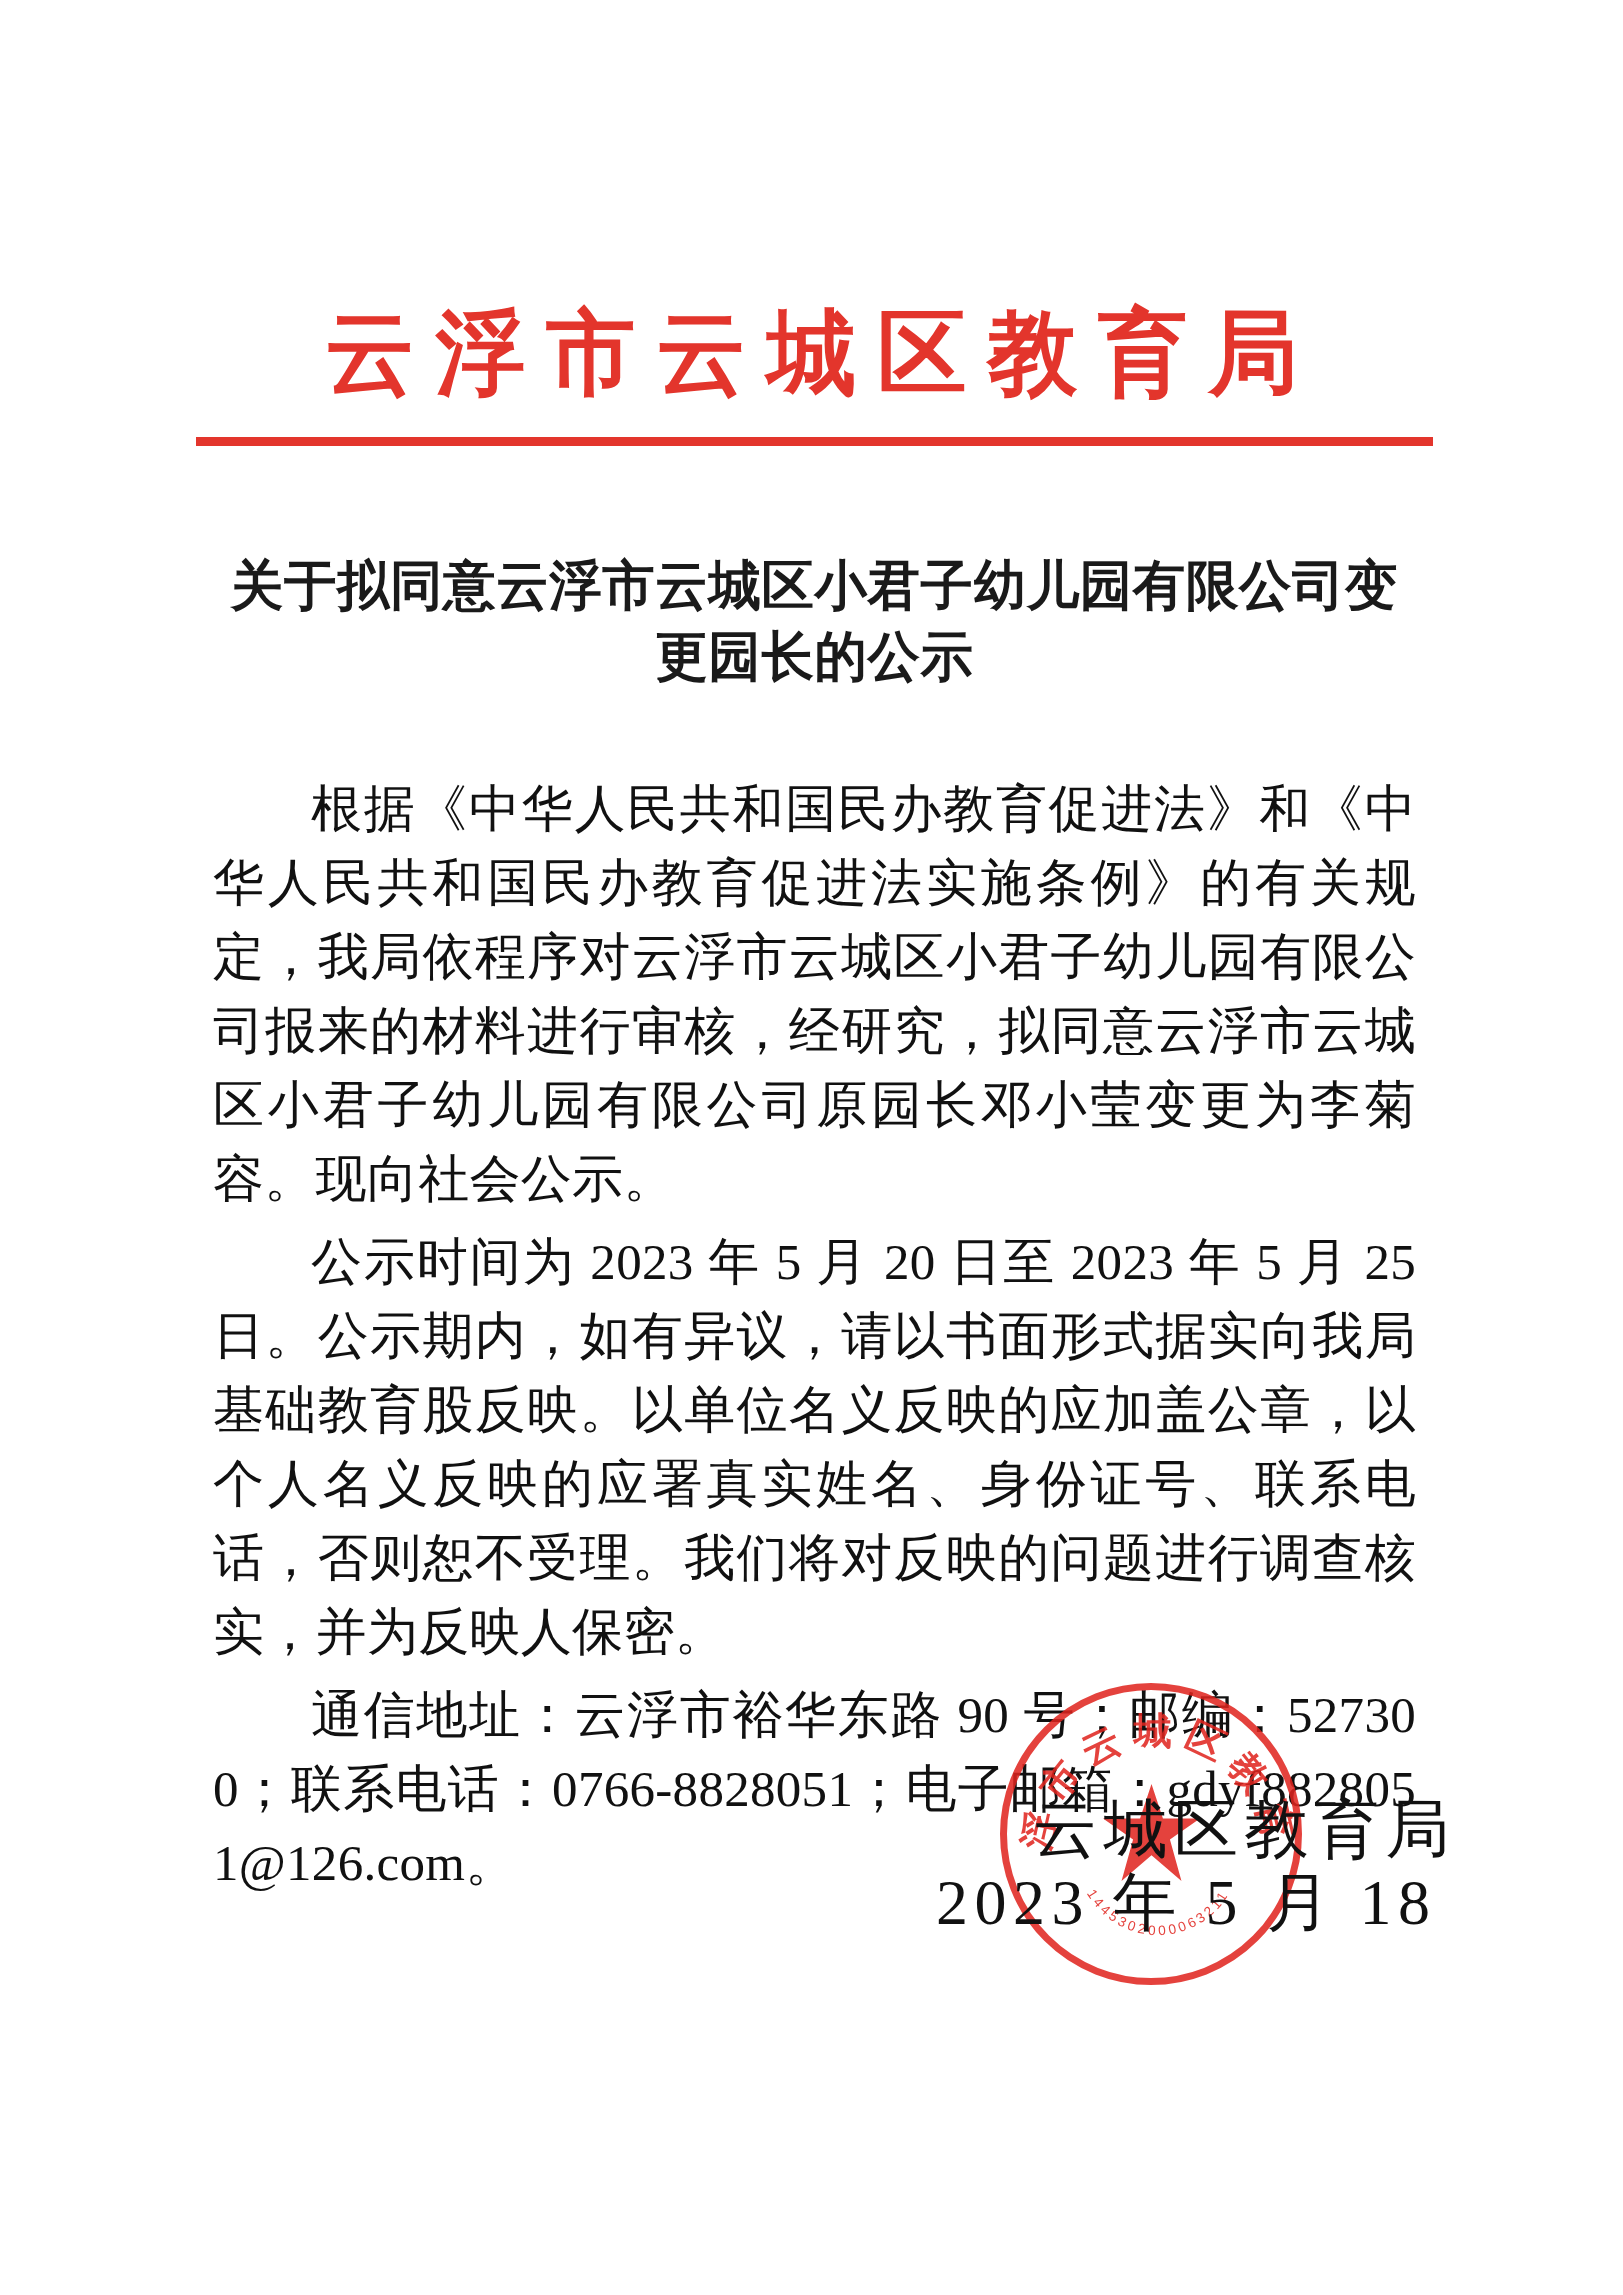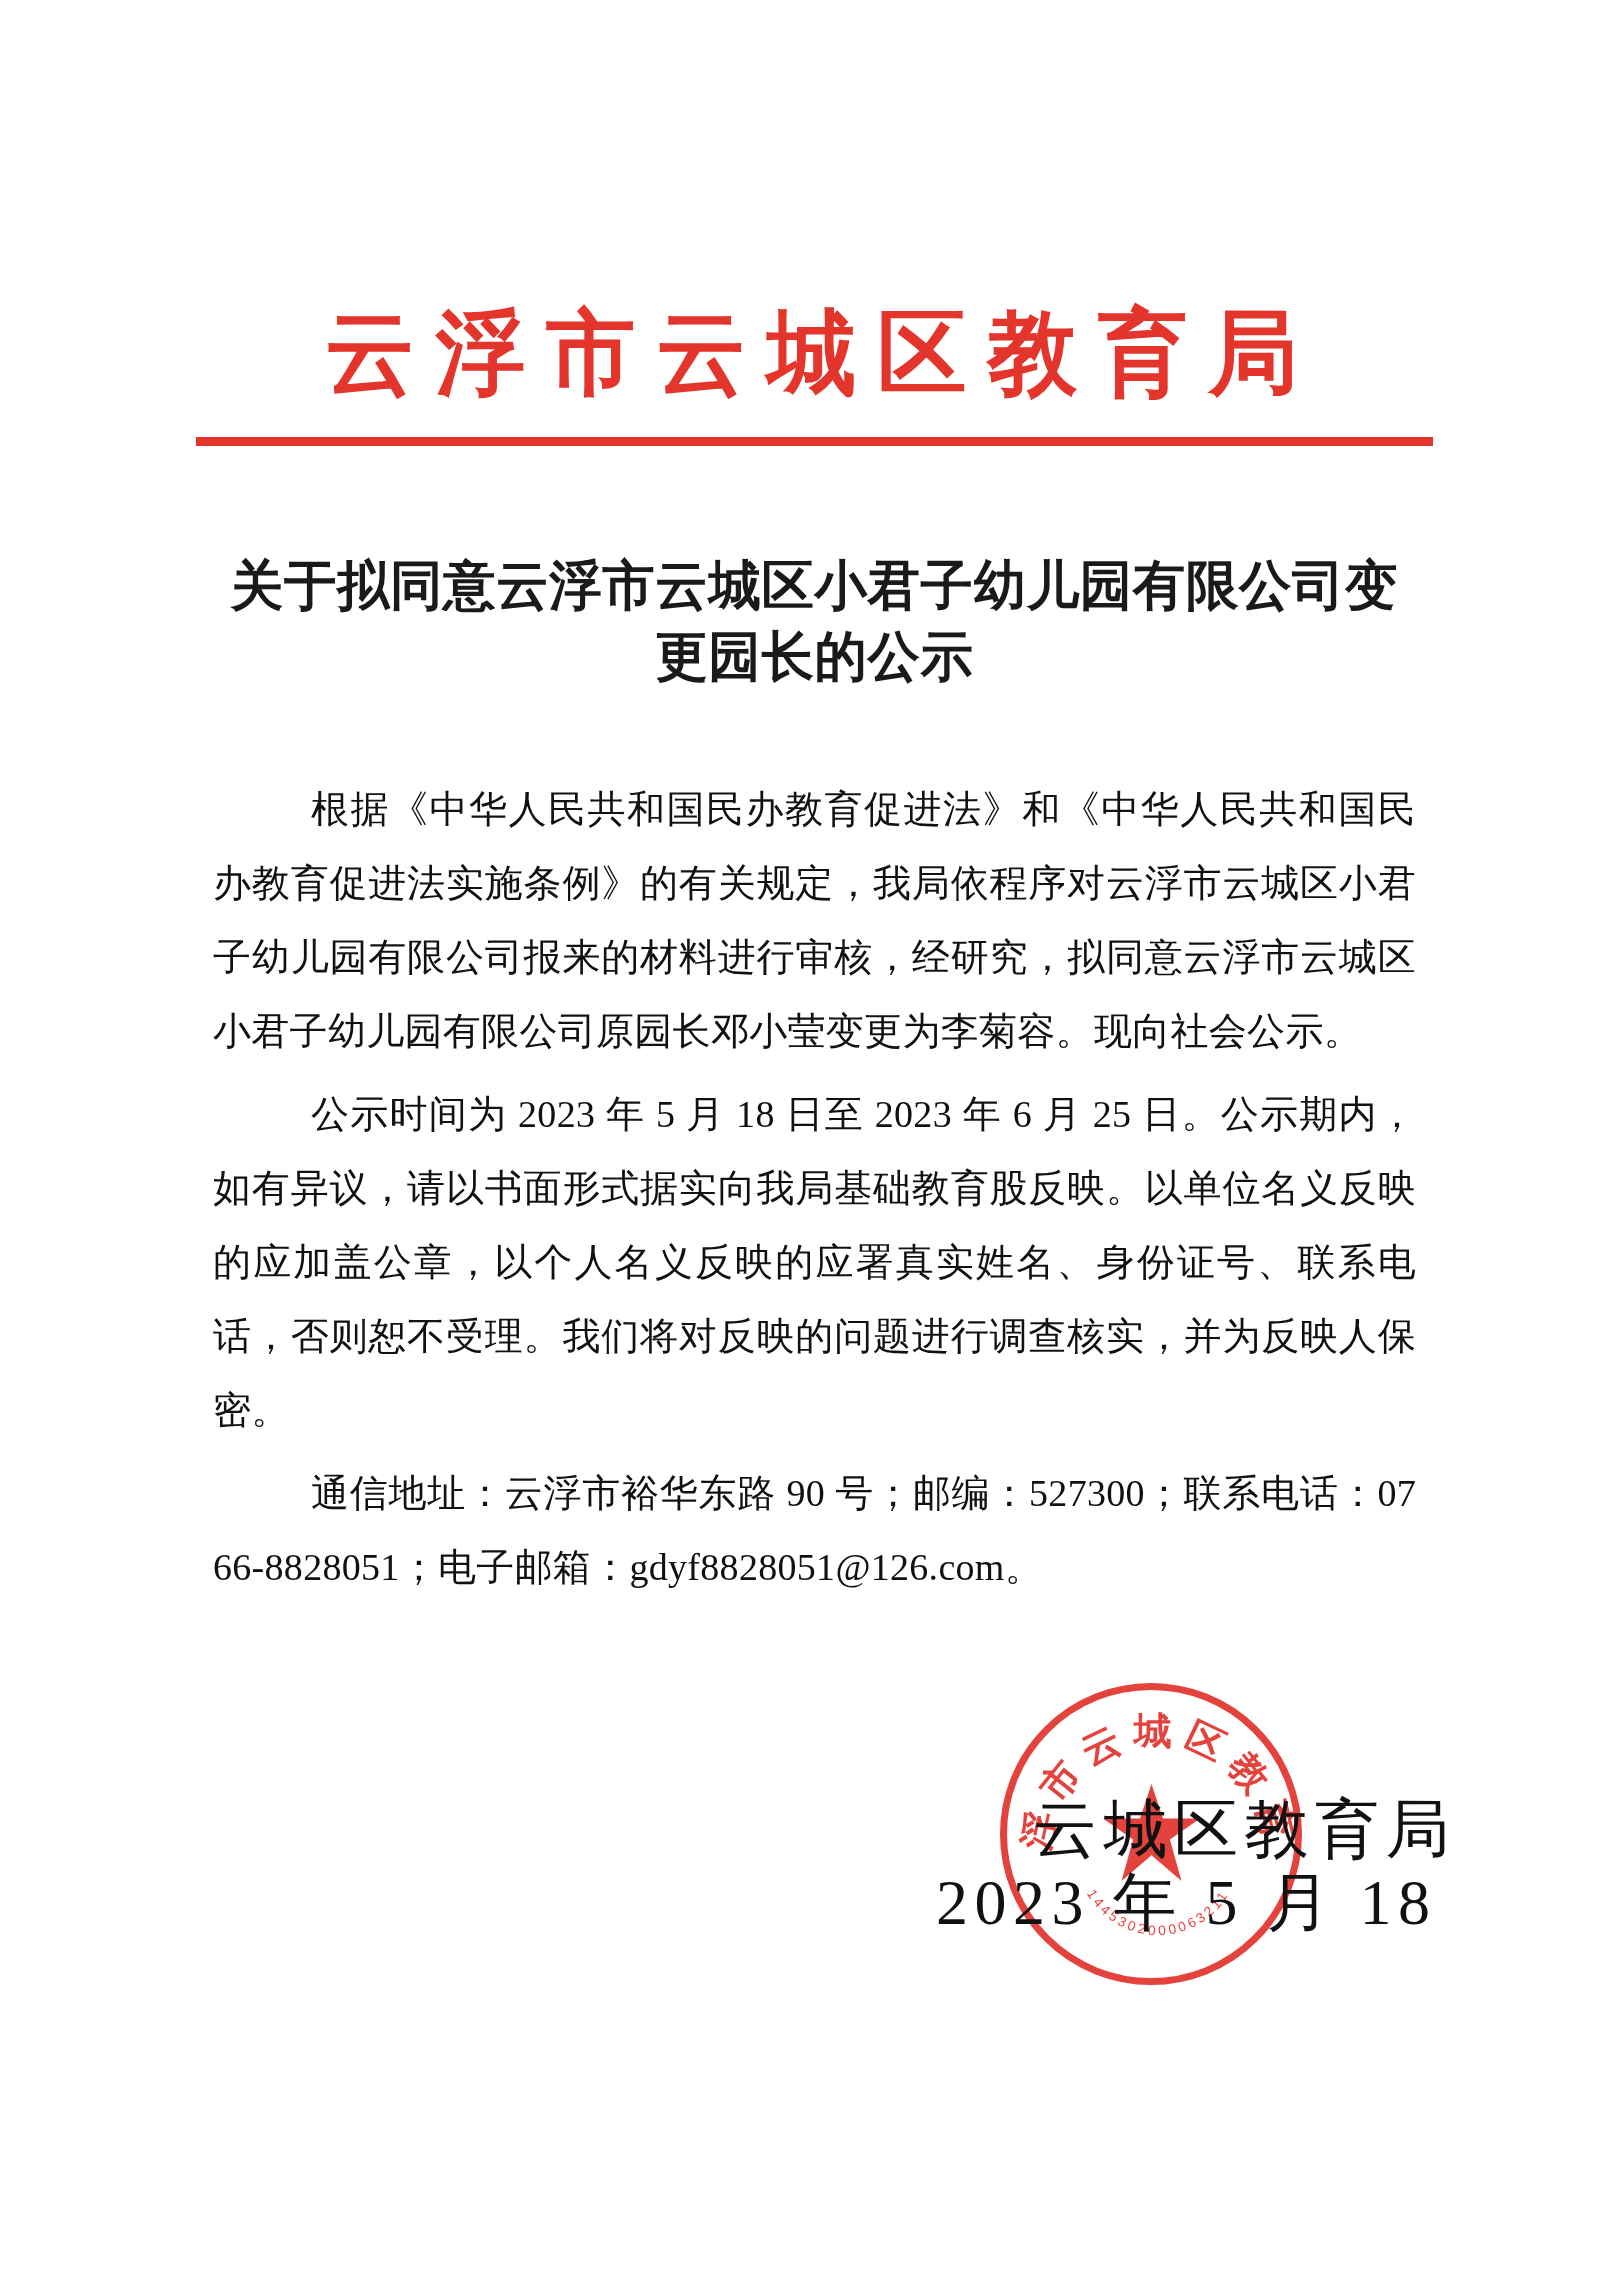--- a/index.html
+++ b/index.html
@@ -67,21 +67,21 @@
 
   
   .body-block {
     position: absolute;
     left: 213px;
     top: 772px;
     width: 1203px;
   }
   .para {
     font-family: "Liberation Serif", "DejaVu Serif", serif;
-    font-size: 38px;
+    font-size: 51px;
     line-height: 74px;
     text-align: justify;
     text-align-last: left;
     text-indent: 98px;
     margin: 0 0 9.2px 0;
     letter-spacing: 0.3px;
     color: #111111;
     word-break: break-all;
   }
 
@@ -163,21 +163,21 @@
 
   <div class="letterhead">
     <div class="letterhead-title">云浮市云城区教育局</div>
     <div class="letterhead-rule"></div>
   </div>
 
   <div class="doc-title">关于拟同意云浮市云城区小君子幼儿园有限公司变更园长的公示</div>
 
   <div class="body-block">
     <p class="para">根据《中华人民共和国民办教育促进法》和《中华人民共和国民办教育促进法实施条例》的有关规定，我局依程序对云浮市云城区小君子幼儿园有限公司报来的材料进行审核，经研究，拟同意云浮市云城区小君子幼儿园有限公司原园长邓小莹变更为李菊容。现向社会公示。</p>
-    <p class="para">公示时间为 2023 年 5 月 18 日至 2023 年 6 月 25 日。公示期内，如有异议，请以书面形式据实向我局基础教育股反映。以单位名义反映的应加盖公章，以个人名义反映的应署真实姓名、身份证号、联系电话，否则恕不受理。我们将对反映的问题进行调查核实，并为反映人保密。</p>
+    <p class="para">公示时间为 2023 年 5 月 20 日至 2023 年 5 月 25 日。公示期内，如有异议，请以书面形式据实向我局基础教育股反映。以单位名义反映的应加盖公章，以个人名义反映的应署真实姓名、身份证号、联系电话，否则恕不受理。我们将对反映的问题进行调查核实，并为反映人保密。</p>
     <p class="para">通信地址：云浮市裕华东路 90 号；邮编：527300；联系电话：0766-8828051；电子邮箱：gdyf8828051@126.com。</p>
   </div>
 
   <div class="seal">
     <div class="seal-star"></div>
     <svg class="seal-arc-text" viewBox="0 0 462 462">
       <defs>
         <path id="sealArc" d="M 66 248 A 165 165 0 0 1 396 248" fill="none"></path>
       </defs>
       <text>

